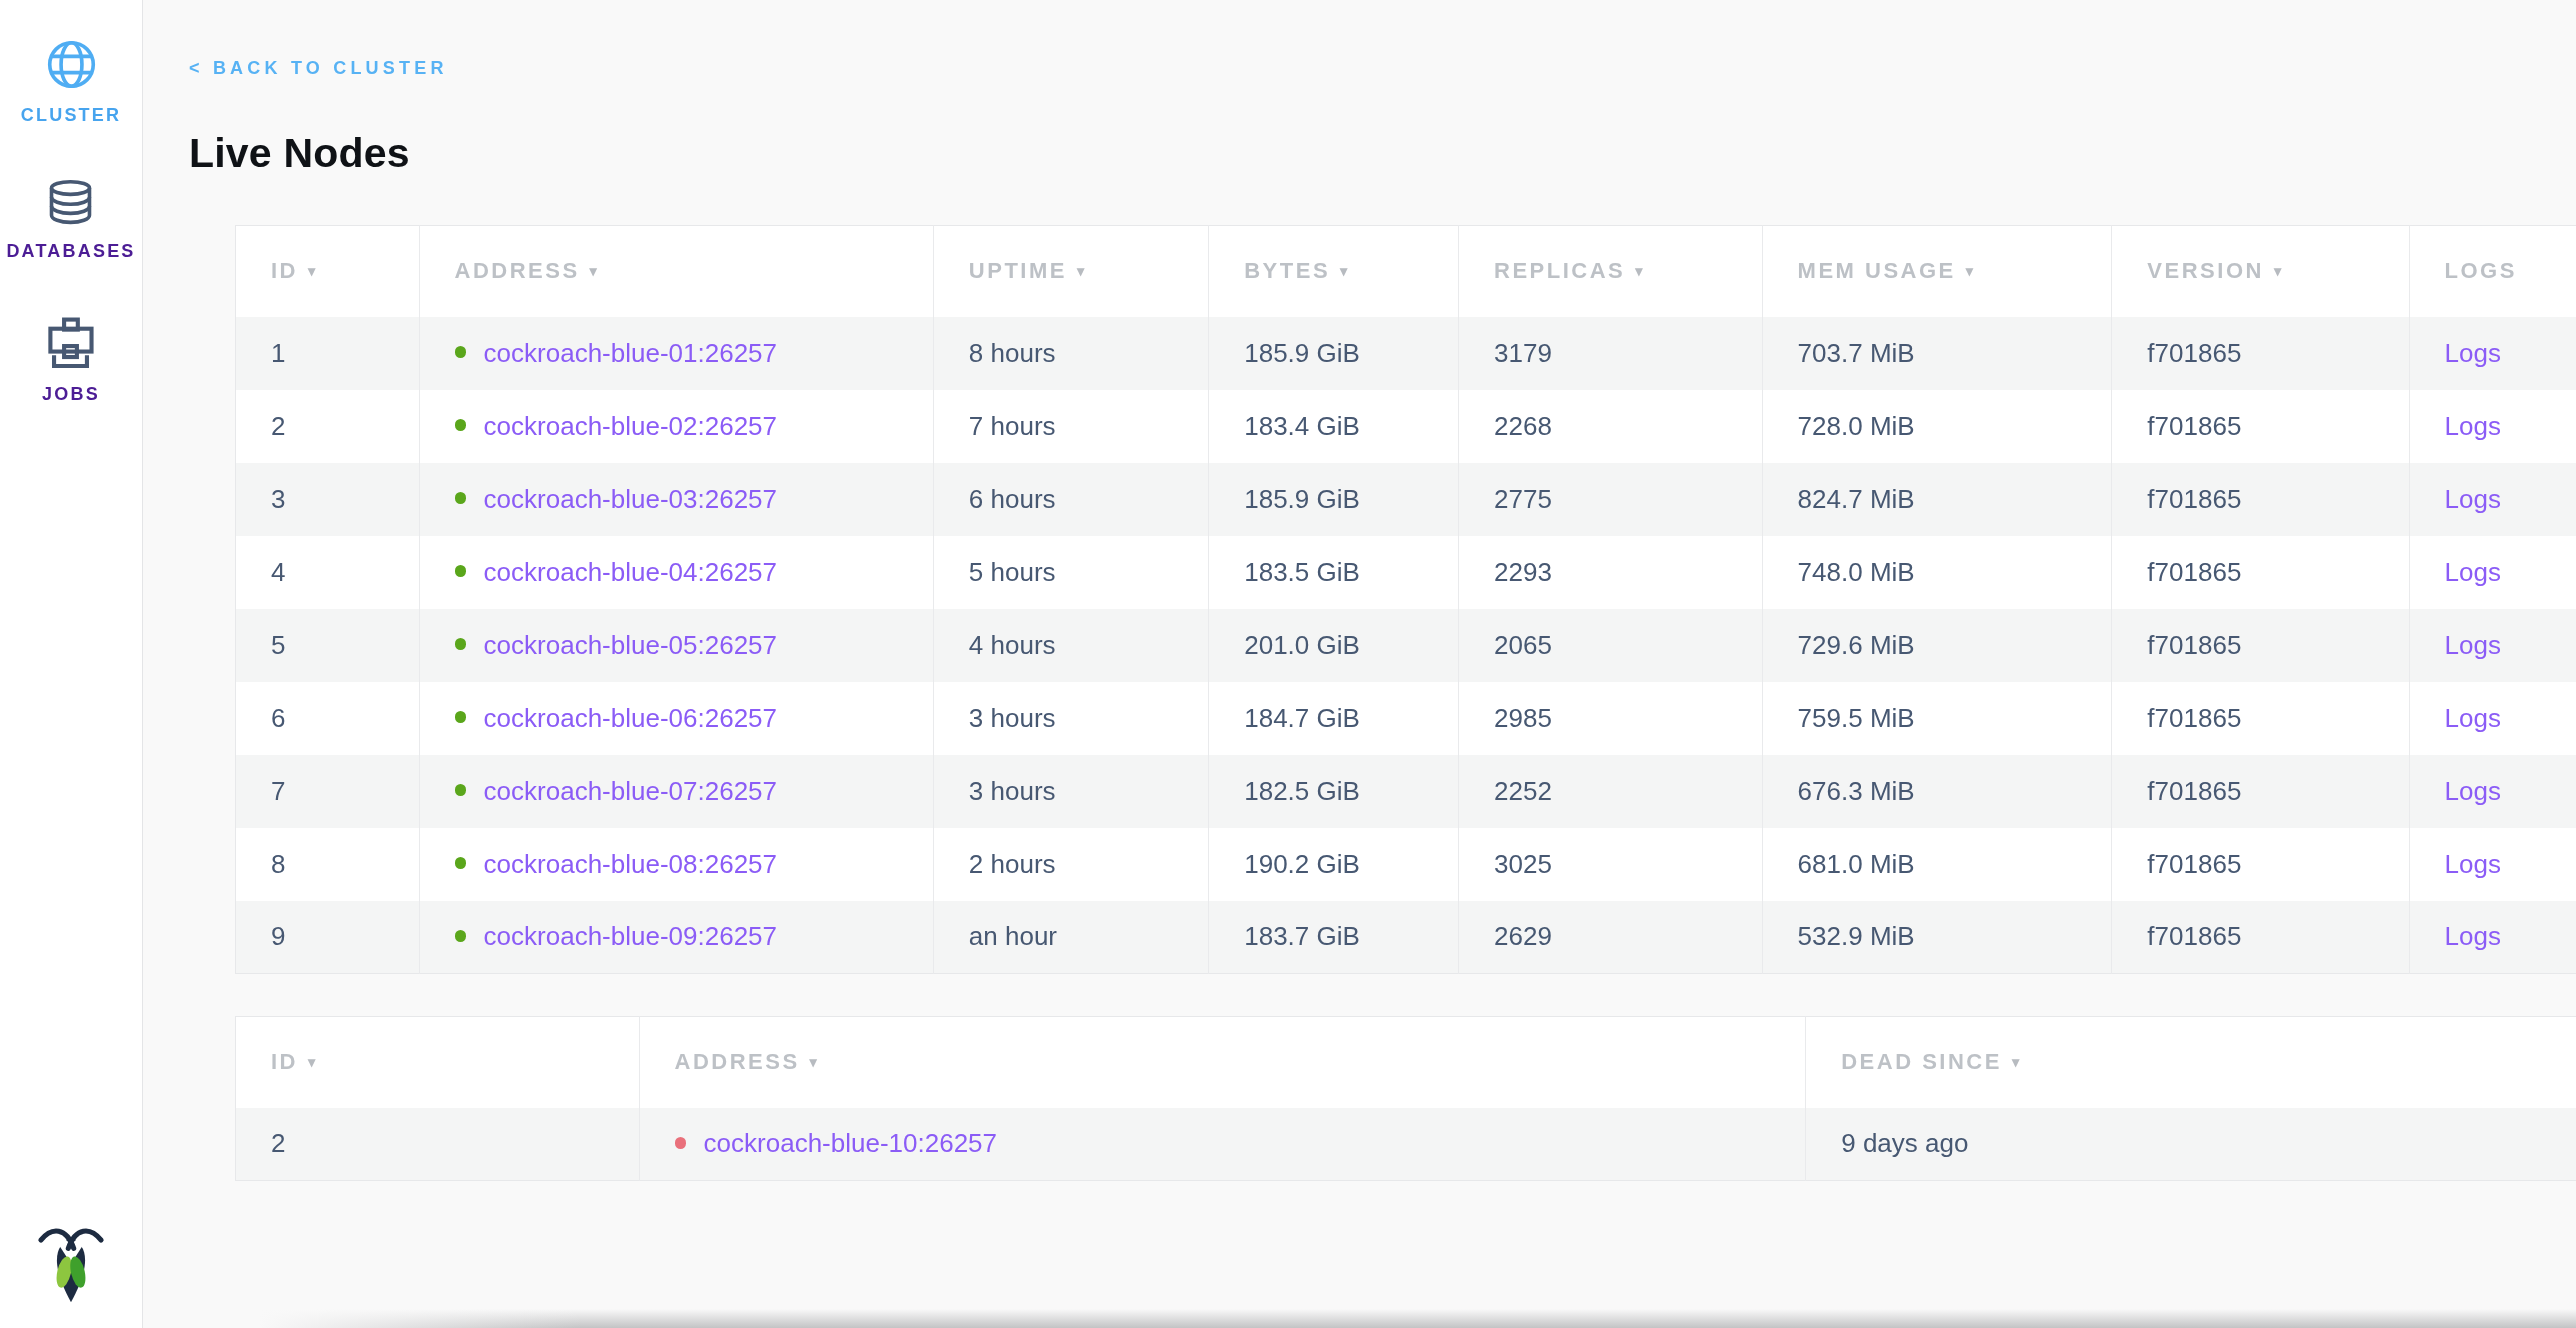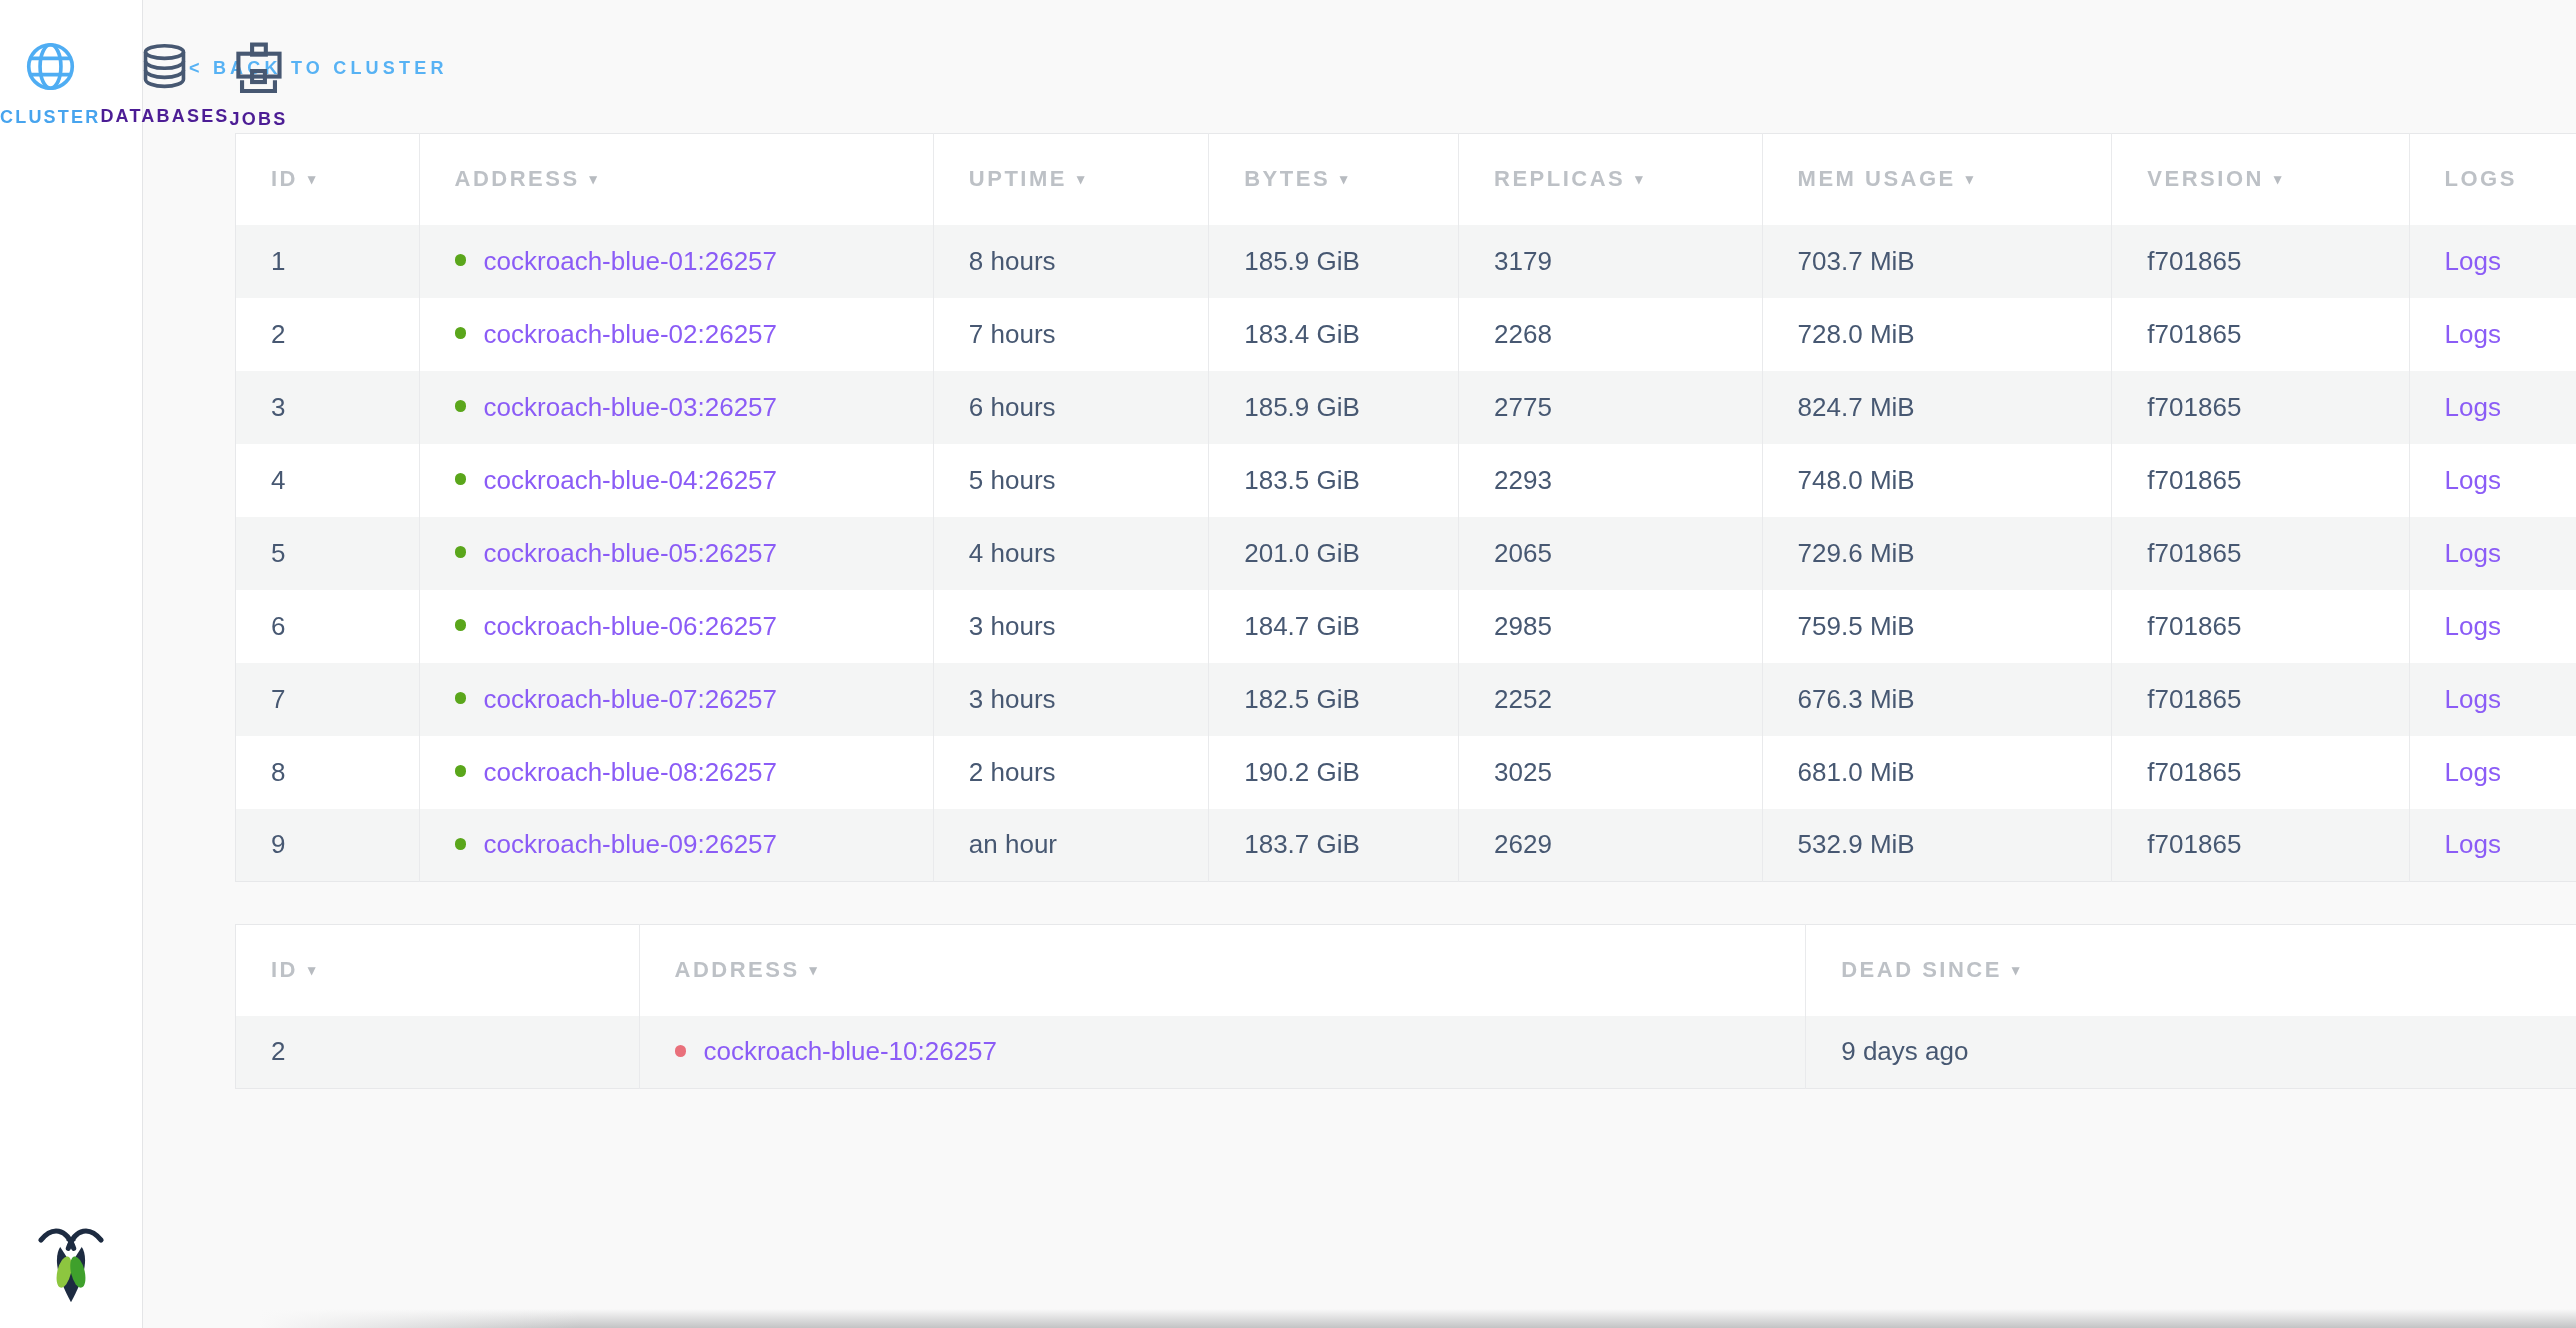--- a/index.html
+++ b/index.html
@@ -13,21 +13,21 @@
   }
   #app { position: relative; width: 100%; height: 100%; display: flex; }
 
   
   .sidebar {
     width: 143px; min-width: 143px; height: 100%;
     background: #ffffff;
     border-right: 0.9px solid #e4e5e7;
     position: relative; z-index: 2;
   }
-  .nav { display: flex; flex-direction: row; align-items: center; padding-top: 40px; }
+  .nav { display: flex; flex-direction: column; align-items: center; padding-top: 40px; }
   .nav-item {
     display: flex; flex-direction: column; align-items: center;
     gap: 15.5px; margin-bottom: 53px; text-decoration: none; cursor: pointer;
   }
   .nav-label { font-size: 18px; font-weight: 700; letter-spacing: 2.2px; color: #4c1d95; }
   .nav-item.active .nav-label { color: #47a4ee; }
   .logo { position: absolute; bottom: 25.5px; left: 50%; transform: translateX(-50%); }
 
   
   main { flex: 1; padding: 53px 18px 0 46px; position: relative; }
@@ -123,20 +123,21 @@
         <path d="M74 22 C62 7 46 8 38 31" fill="none" stroke="#1d2b41" stroke-width="5.5" stroke-linecap="round"></path>
         <ellipse cx="33.5" cy="57" rx="7.5" ry="17.5" transform="rotate(13 33.5 57)" fill="#8dc63f"></ellipse>
         <ellipse cx="48.5" cy="57" rx="7.5" ry="17.5" transform="rotate(-13 48.5 57)" fill="#3fa02c"></ellipse>
       </svg>
     </div>
   </aside>
 
   <main>
     <a class="back">&lt; BACK TO CLUSTER</a>
 
+    <h1>Live Nodes</h1>
 
     <table class="tbl" id="live-table">
       <colgroup>
         <col style="width:7.75%">
           <col style="width:21.72%">
           <col style="width:11.63%">
         <col style="width:10.55%">
           <col style="width:12.82%">
           <col style="width:14.77%">
         <col style="width:12.55%">

